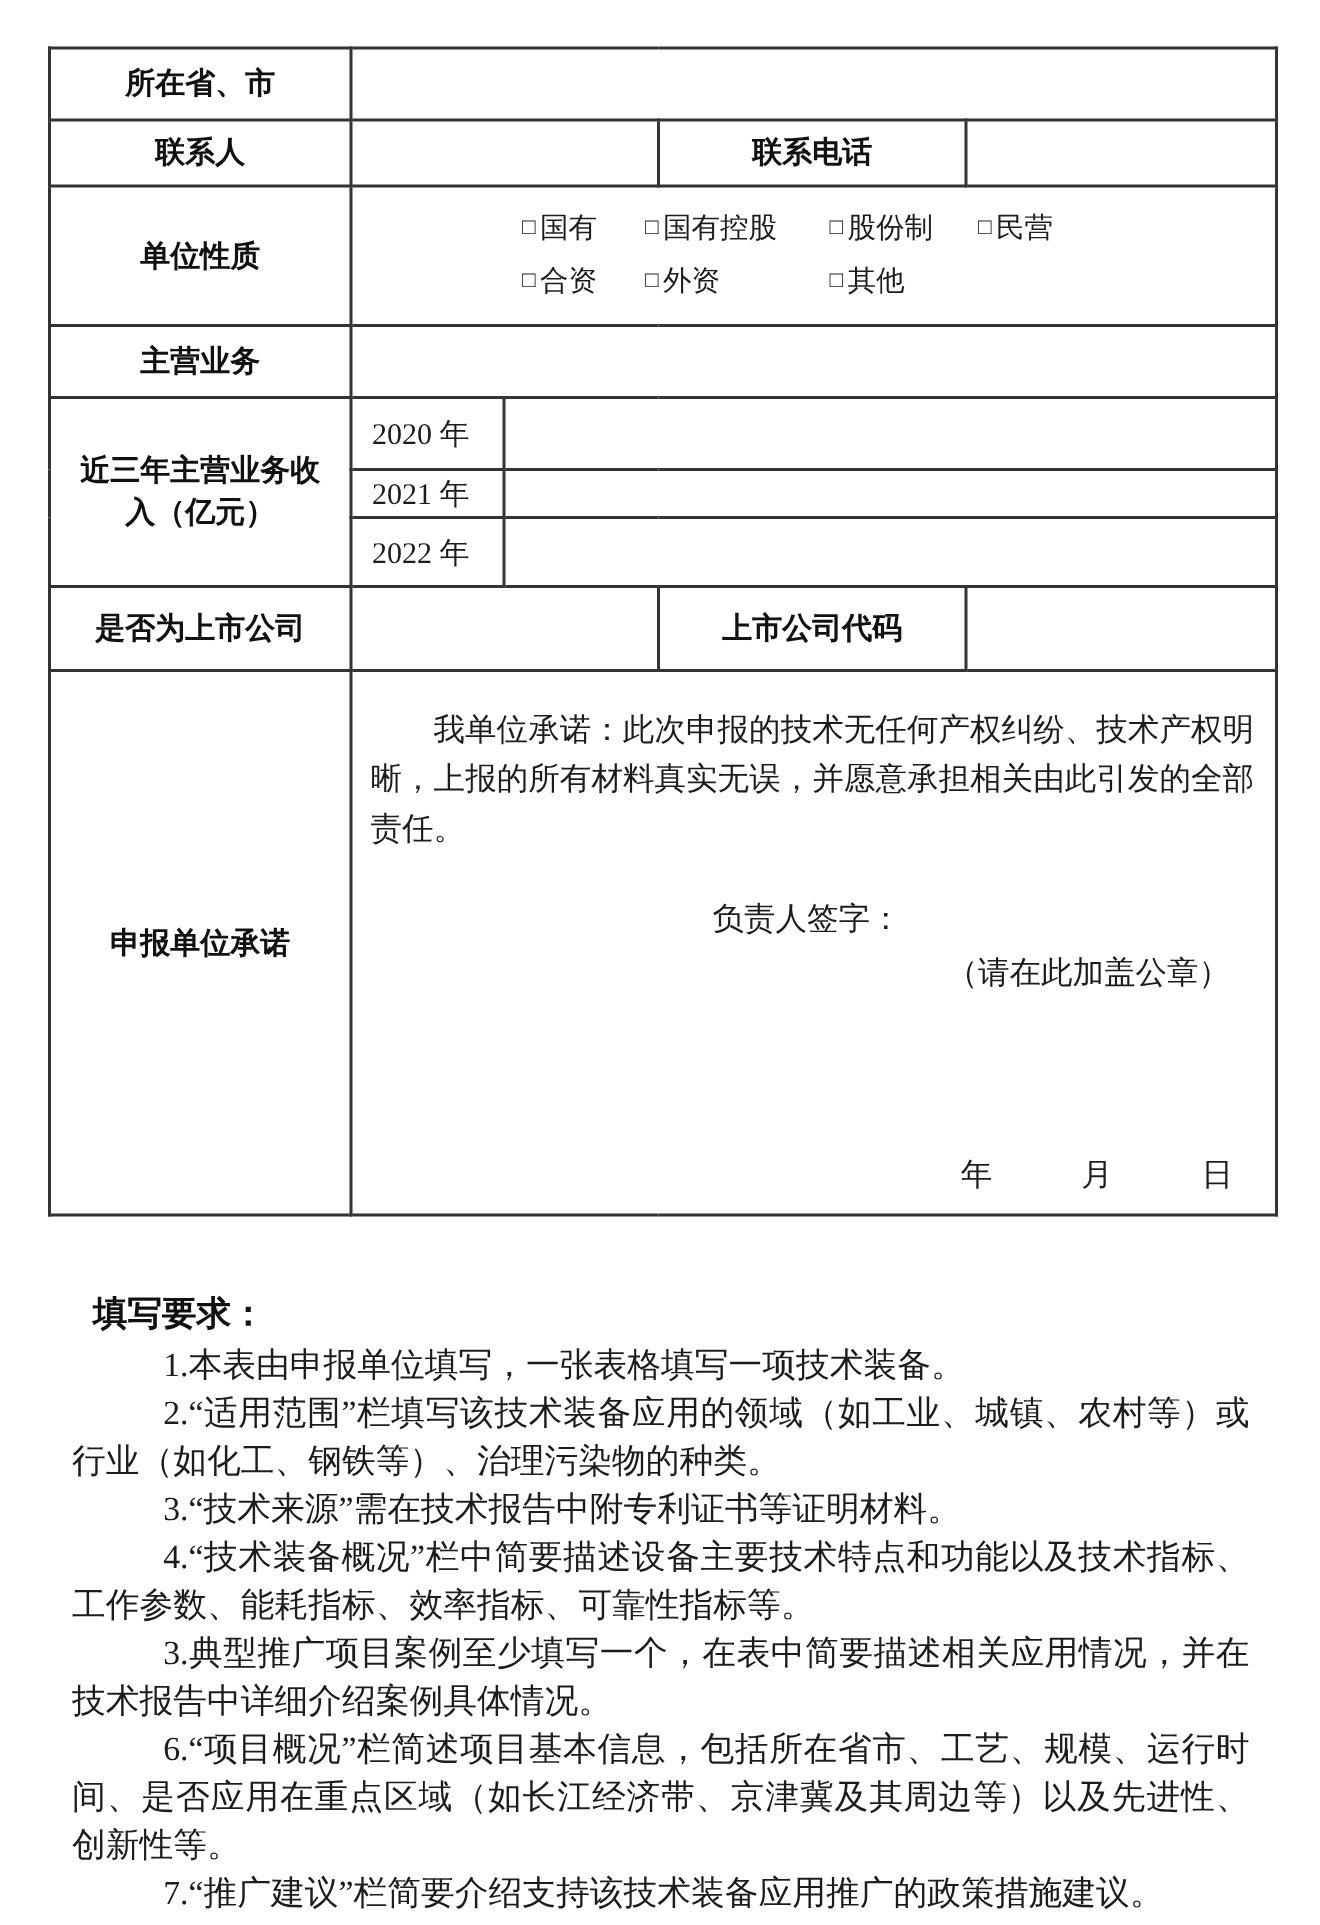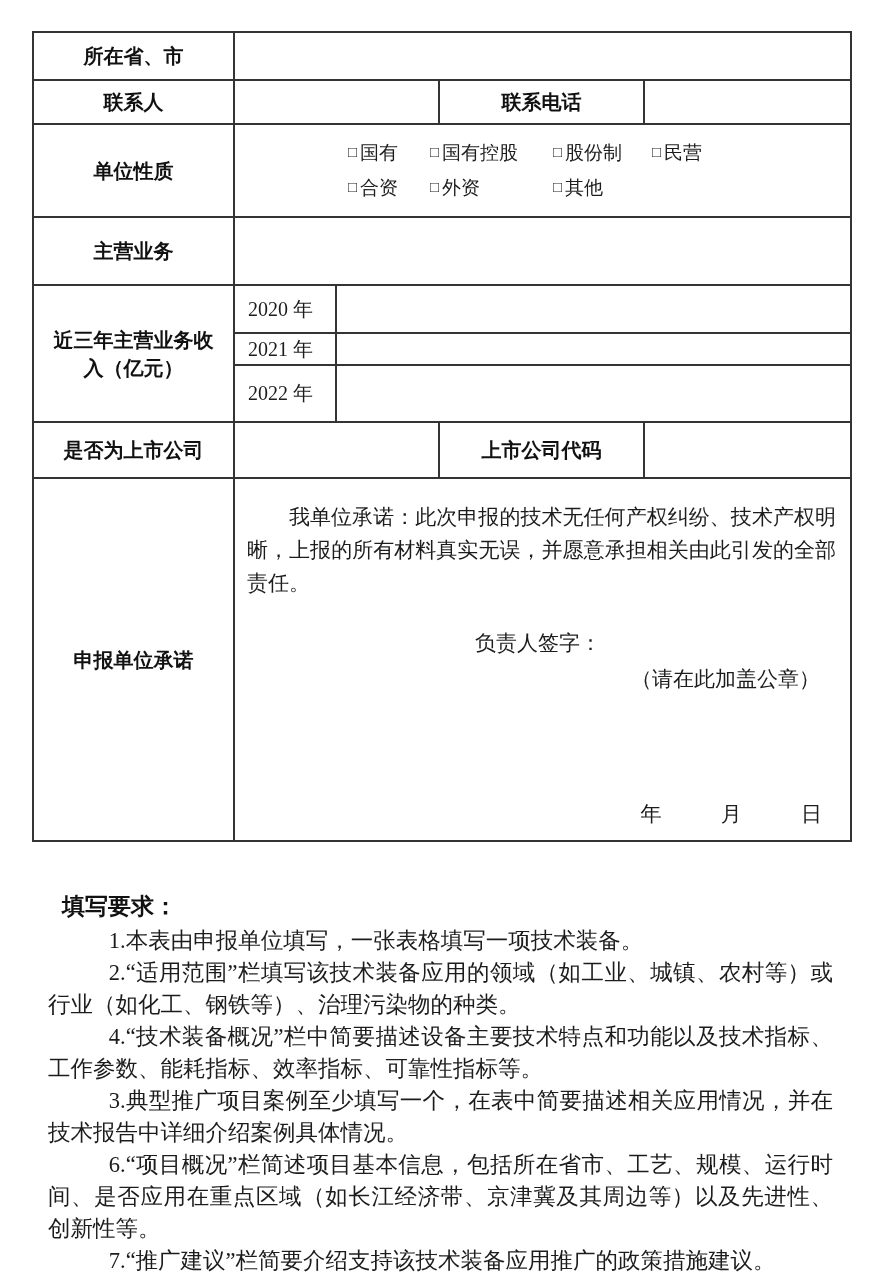--- a/index.html
+++ b/index.html
@@ -150,35 +150,35 @@
               <span>外资</span>
             </span>
         <span class="cb-item">
               <span class="box">□</span>
               <span>其他</span>
             </span>
       </div>
     </td>
   </tr>
 
-  <tr style="height:68px">
+  <tr style="height:48px">
     <th class="lbl">主营业务</th>
     <td class="blank" colspan="4"></td>
   </tr>
 
   <tr style="height:48px">
     <th class="lbl" rowspan="3">近三年主营业务收入（亿元）</th>
     <td class="year-cell">2020 年</td>
     <td class="blank" colspan="3"></td>
   </tr>
   <tr style="height:32px">
     <td class="year-cell">2021 年</td>
     <td class="blank" colspan="3"></td>
   </tr>
-  <tr style="height:57px">
+  <tr style="height:46px">
     <td class="year-cell">2022 年</td>
     <td class="blank" colspan="3"></td>
   </tr>
 
   <tr style="height:56px">
     <th class="lbl">是否为上市公司</th>
     <td class="blank" colspan="2"></td>
     <th class="lbl">上市公司代码</th>
     <td class="blank"></td>
   </tr>
@@ -198,17 +198,18 @@
       </div>
     </td>
   </tr>
 </tbody>
   </table>
 
 <div class="instructions">
   <h2>填写要求：</h2>
   <p>1.本表由申报单位填写，一张表格填写一项技术装备。</p>
   <p>2.“适用范围”栏填写该技术装备应用的领域（如工业、城镇、农村等）或行业（如化工、钢铁等）、治理污染物的种类。</p>
+  <p>3.“技术来源”需在技术报告中附专利证书等证明材料。</p>
   <p>4.“技术装备概况”栏中简要描述设备主要技术特点和功能以及技术指标、工作参数、能耗指标、效率指标、可靠性指标等。</p>
   <p>3.典型推广项目案例至少填写一个，在表中简要描述相关应用情况，并在技术报告中详细介绍案例具体情况。</p>
   <p>6.“项目概况”栏简述项目基本信息，包括所在省市、工艺、规模、运行时间、是否应用在重点区域（如长江经济带、京津冀及其周边等）以及先进性、创新性等。</p>
   <p>7.“推广建议”栏简要介绍支持该技术装备应用推广的政策措施建议。</p>
 </div>
 
 </body></html>

